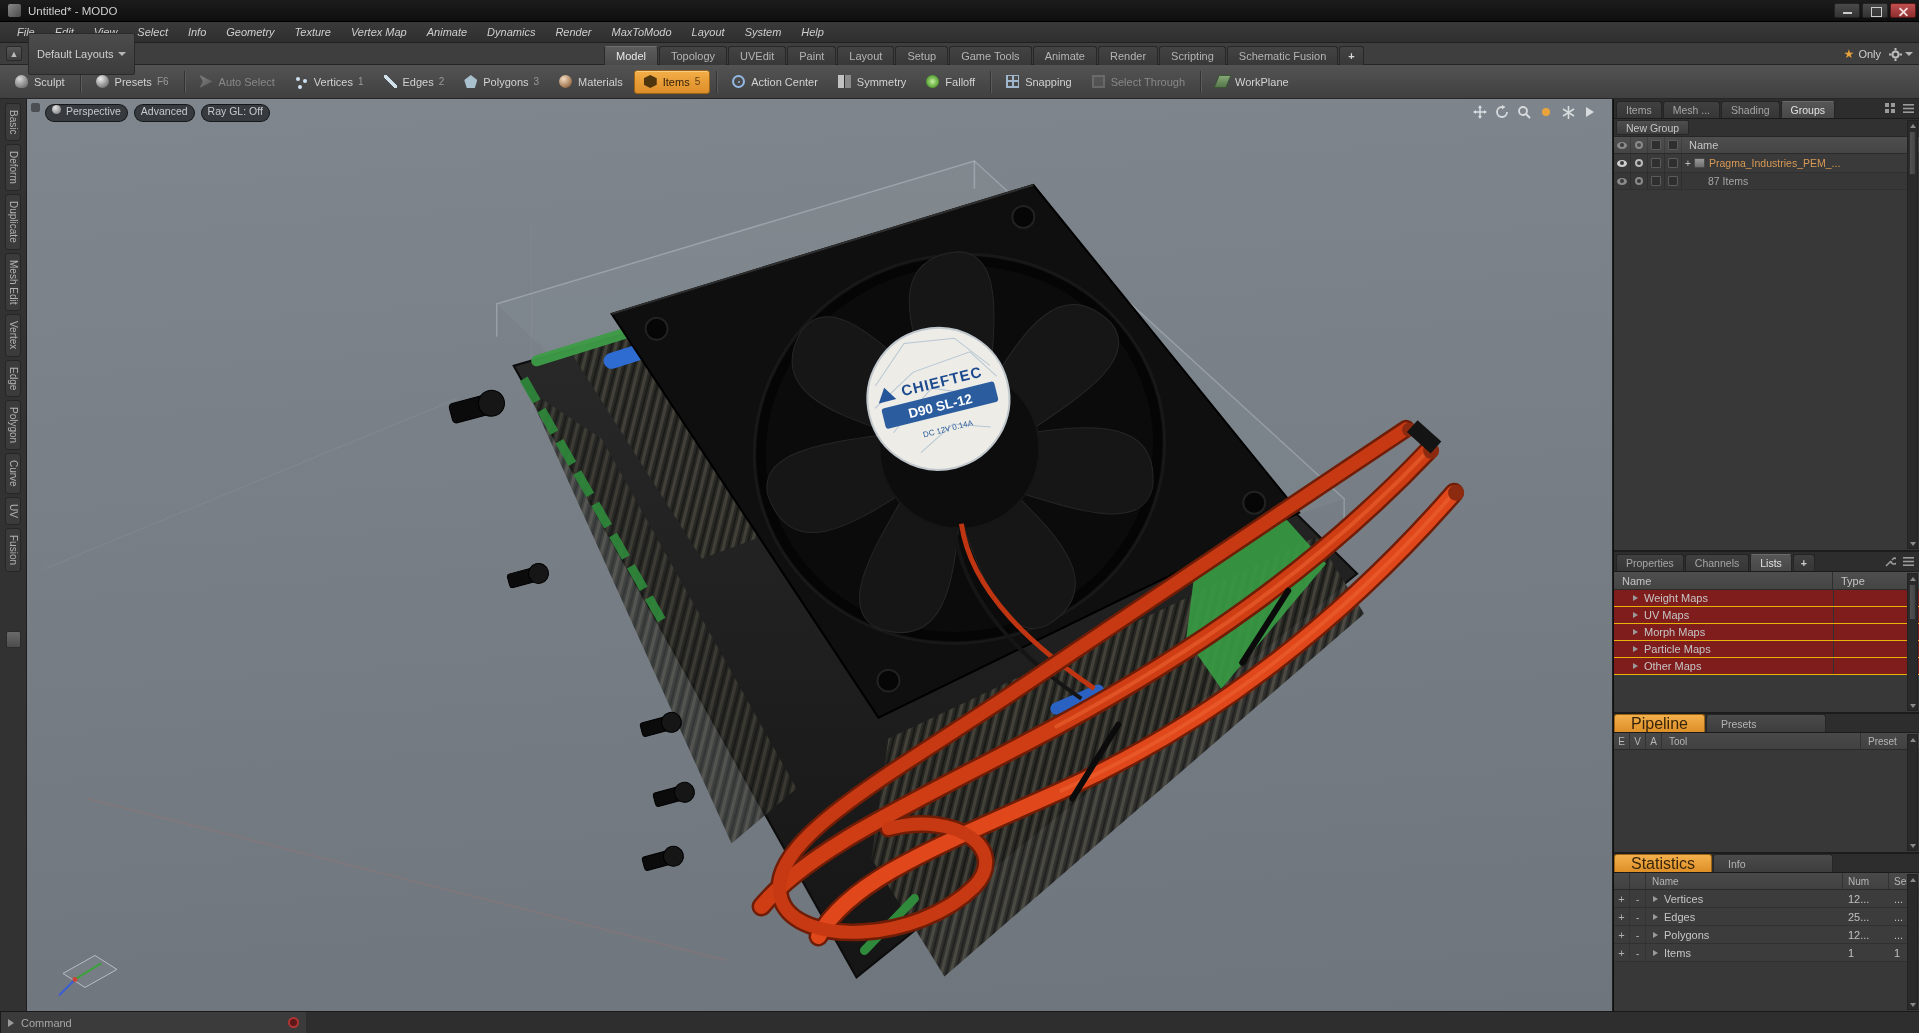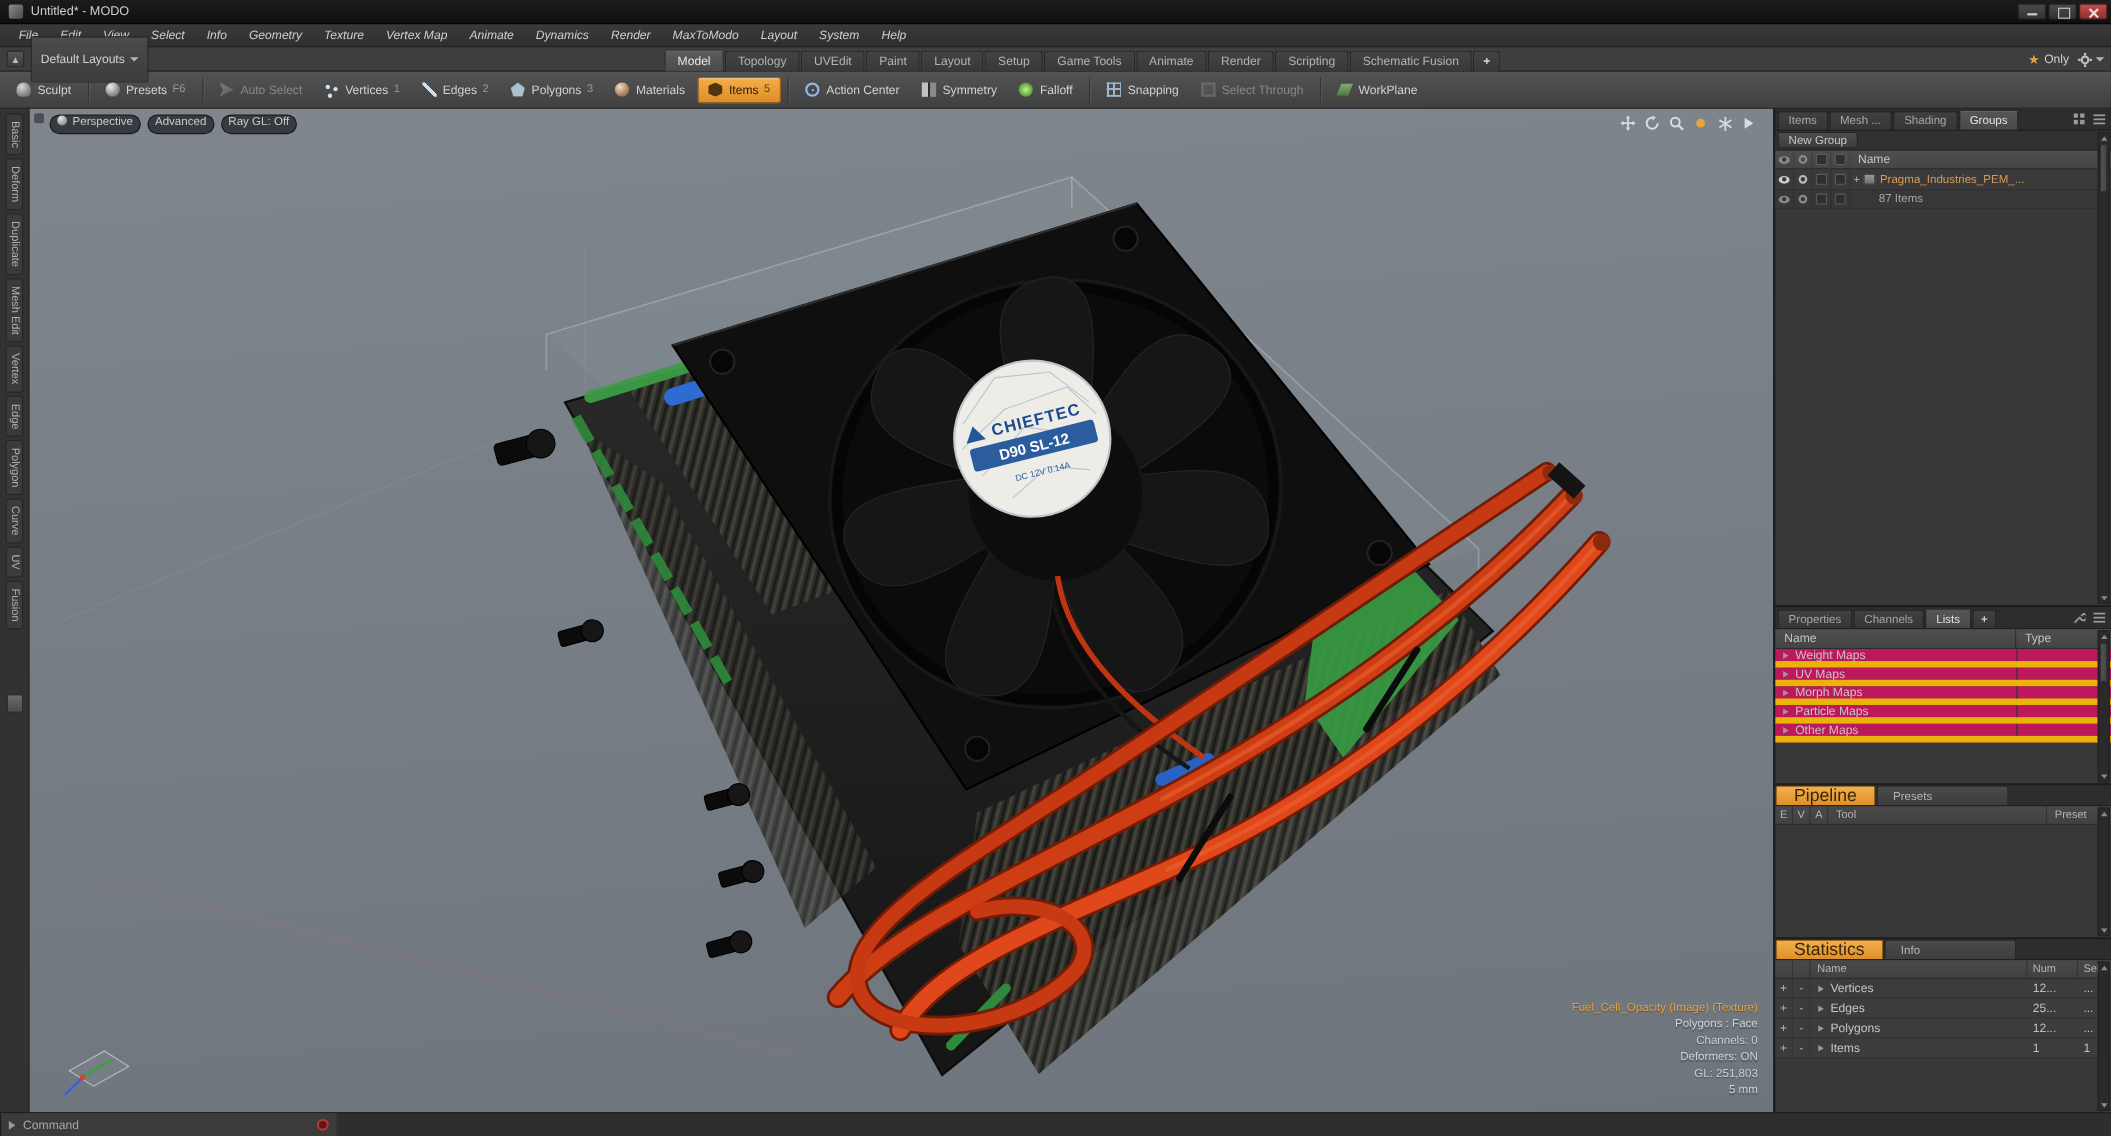--- a/index.html
+++ b/index.html
@@ -104,21 +104,21 @@
   .g-row.sub{height:17px;background:#373737;}
   .expander{width:12px;text-align:center;color:#bdbdbd;font-size:10px;}
   .node-ic{width:11px;height:10px;background:linear-gradient(#9a9a9a,#6e6e6e);border:1px solid #4a4a4a;border-radius:1px;margin-right:4px;}
   .g-label{color:#d89a55;font-size:10.5px;white-space:nowrap;}
   .g-sub-label{color:#a5a5a5;font-size:10.5px;margin-left:26px;}
 
   .lists-body{height:142px;border-bottom:2px solid #1c1c1c;}
   .lists-head{display:flex;height:18px;}
   .lh-name{flex:1;background:linear-gradient(#4e4e4e,#454545);border-right:1px solid #2e2e2e;border-bottom:1px solid #2a2a2a;display:flex;align-items:center;padding-left:8px;color:#c4c4c4;}
   .lh-type{width:86px;background:linear-gradient(#4e4e4e,#454545);border-bottom:1px solid #2a2a2a;display:flex;align-items:center;padding-left:8px;color:#c4c4c4;}
-  .l-row{height:17px;display:flex;align-items:center;border-bottom:6px solid #eab308;background:#be185d;}
+  .l-row{height:17px;display:flex;align-items:center;border-bottom:1px solid #eab308;background:#7f1d1d;padding-left:12px;}
   .tri{width:0;height:0;border-left:5px solid #9a9a9a;border-top:3.5px solid transparent;border-bottom:3.5px solid transparent;margin:0 6px 0 7px;}
   .l-label{color:#c6c6c6;flex:1;}
   .l-type{width:86px;border-left:1px solid #313131;height:100%;}
 
   .sub-tabs{height:19px;background:#2d2d2d;border-bottom:1px solid #1c1c1c;display:flex;align-items:flex-end;}
   .sub-tab-orange{height:18px;display:flex;align-items:center;padding:0 16px;background:linear-gradient(#f3b04c,#de8f27);border:1px solid #9c6416;border-bottom:none;border-radius:3px 3px 0 0;color:#38250a;font-size:16px;text-align:center;}
   .sub-tab-dark{height:18px;display:flex;align-items:center;padding:0 14px;min-width:120px;background:linear-gradient(#4a4a4a,#3d3d3d);border:1px solid #262626;border-bottom:none;border-radius:3px 3px 0 0;color:#b4b4b4;font-size:10.5px;margin-left:1px;}
 
   .pipeline-body{height:121px;border-bottom:2px solid #1c1c1c;}
   .pipe-head{height:17px;display:flex;background:linear-gradient(#494949,#414141);border-bottom:1px solid #2a2a2a;color:#b6b6b6;font-size:10px;}
@@ -510,28 +510,20 @@
             </g>
           </svg>
         </span>
       <span class="nav-ic">
           <svg width="10" height="12" viewBox="0 0 10 12">
             <path d="M 1 1 L 9 6 L 1 11 Z" fill="#d8dbde"></path>
           </svg>
         </span>
     </div>
 
-    <div class="vp-info">
-      <div class="tex-line">Fuel_Cell_Opacity (Image) (Texture)</div>
-      <div>Polygons : Face</div>
-      <div>Channels: 0</div>
-      <div>Deformers: ON</div>
-      <div>GL: 251,803</div>
-      <div>5 mm</div>
-    </div>
   </div>
 
   <div class="right-panel">
 
     <div class="sec-tabs">
       <span class="sec-tab">Items</span>
       <span class="sec-tab">Mesh ...</span>
       <span class="sec-tab">Shading</span>
       <span class="sec-tab active">Groups</span>
       <span class="sec-icons">

